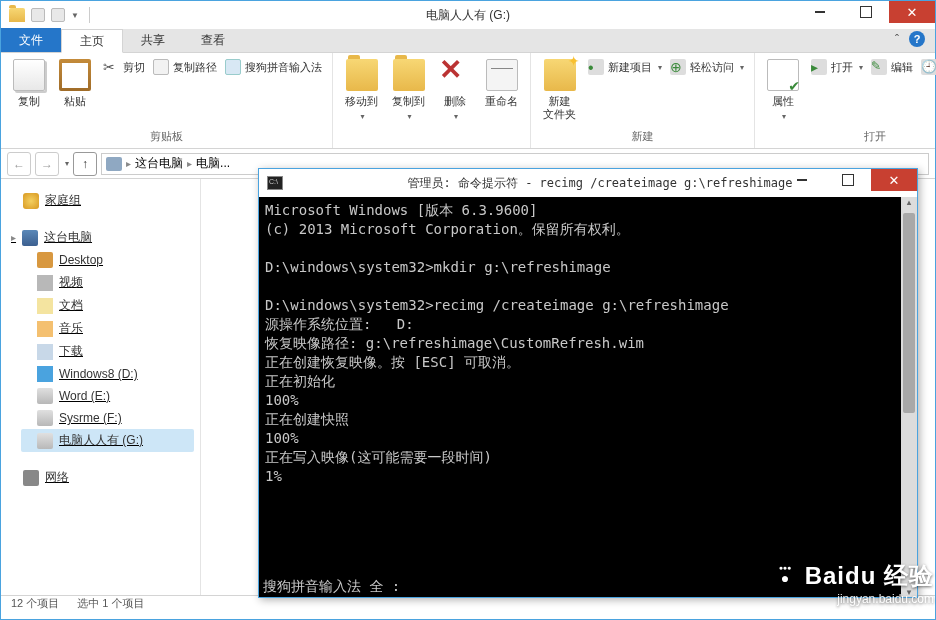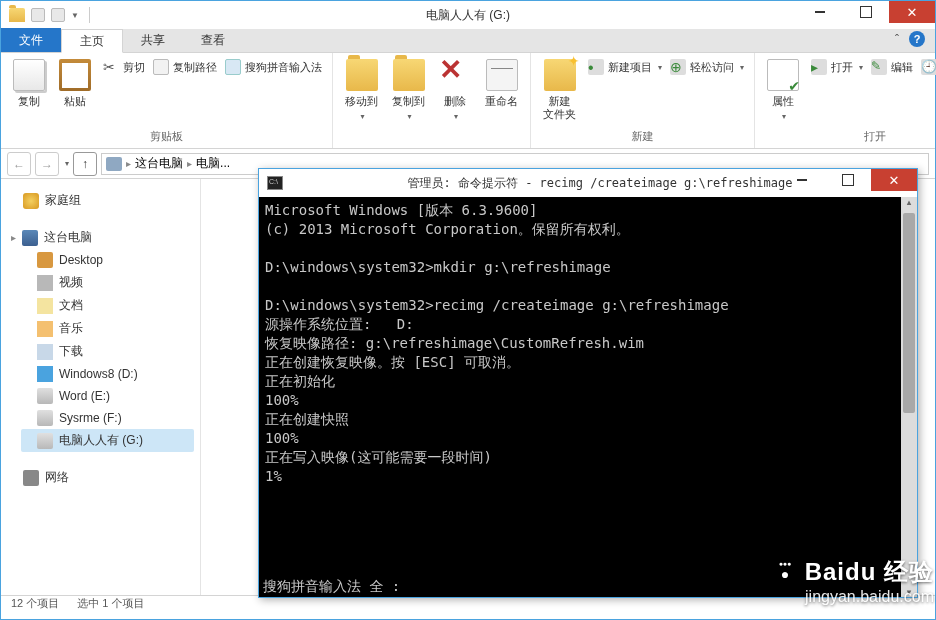--- a/index.html
+++ b/index.html
@@ -72,21 +72,21 @@
 
 .navbar { height:30px; background:#fff; border-bottom:1px solid #d4d4d4; display:flex; align-items:center; padding:0 6px; gap:4px; }
 .nav-btn { width:24px; height:24px; border:1px solid #ccc; border-radius:3px; display:flex; align-items:center; justify-content:center; font-size:12px; color:#999; }
 .nav-btn.enabled { color:#333; border-color:#999; }
 .breadcrumb { flex:1; height:22px; border:1px solid #ccc; display:flex; align-items:center; padding:0 4px; font-size:12px; gap:4px; background:#fff; }
 .bc-icon { width:16px; height:14px; background:#8fa8c2; border-radius:2px; }
 .bc-sep { font-size:10px; color:#888; }
 
 
 .main { flex:1; display:flex; overflow:hidden; }
-.sidebar { width:200px; border-right:1px solid #e4e4e4; padding:10px 6px; font-size:12px; overflow:hidden; }
+.sidebar { width:200px; border-right:1px solid #e4e4e4; padding:10px 6px; font-size:12px; overflow:hidden;text-decoration:underline; }
 .side-group { margin-bottom:14px; }
 .side-item { display:flex; align-items:center; gap:6px; padding:3px 4px 3px 16px; cursor:pointer; color:#333; border-radius:2px; }
 .side-item.selected { background:#cde6f7; }
 .side-item .si-ico { width:16px; height:16px; }
 .si-ico.home { background:radial-gradient(#f4d060,#d89820); border-radius:3px; }
 .si-ico.pc { background:linear-gradient(#5a88b8,#3c6090); border-radius:2px; }
 .si-ico.desktop { background:#d89840; border-radius:2px; }
 .si-ico.video { background:#b8b8b8; }
 .si-ico.doc { background:#f4e4a0; }
 .si-ico.pic { background:#a0d4a0; }
@@ -109,21 +109,21 @@
 .cmd-body { flex:1; background:#000; color:#c8c8c8; font-family:"NSimSun","SimSun",monospace; font-size:14px; line-height:19px; padding:4px 6px; white-space:pre; overflow:hidden; position:relative; }
 .cmd-scroll { position:absolute; right:0; top:28px; bottom:0; width:16px; background:#dcdcdc; }
 .cmd-thumb { position:absolute; left:2px; right:2px; top:16px; height:200px; background:#a8a8a8; border-radius:2px; }
 .cmd-scroll::before { content:"▴"; position:absolute; top:0; left:0; right:0; text-align:center; font-size:9px; color:#666; }
 .cmd-scroll::after { content:"▾"; position:absolute; bottom:0; left:0; right:0; text-align:center; font-size:9px; color:#666; }
 .cmd-status { position:absolute; bottom:0; left:0; right:16px; height:20px; background:#000; color:#c8c8c8; font-family:"NSimSun",monospace; font-size:14px; padding-left:4px; display:flex; align-items:center; }
 
 
 .watermark { position:absolute; right:2px; bottom:14px; color:#fff; text-align:right; text-shadow:0 1px 3px rgba(0,0,0,.6); pointer-events:none; }
 .watermark .wm1 { font-size:24px; font-weight:bold; letter-spacing:1px; }
-.watermark .wm2 { font-size:16px; opacity:.9; }
+.watermark .wm2 { font-size:12px; opacity:.9; }
 .paw { display:inline-block; width:24px; height:20px; position:relative; margin-right:4px; vertical-align:-2px; }
 .paw::before { content:"● ● ●"; font-size:7px; position:absolute; top:-2px; left:2px; letter-spacing:-1px; }
 .paw::after { content:"●"; font-size:14px; position:absolute; top:4px; left:4px; }
 </style>
 </head>
 <body>
 
 <div class="explorer">
 
   <div class="titlebar">

